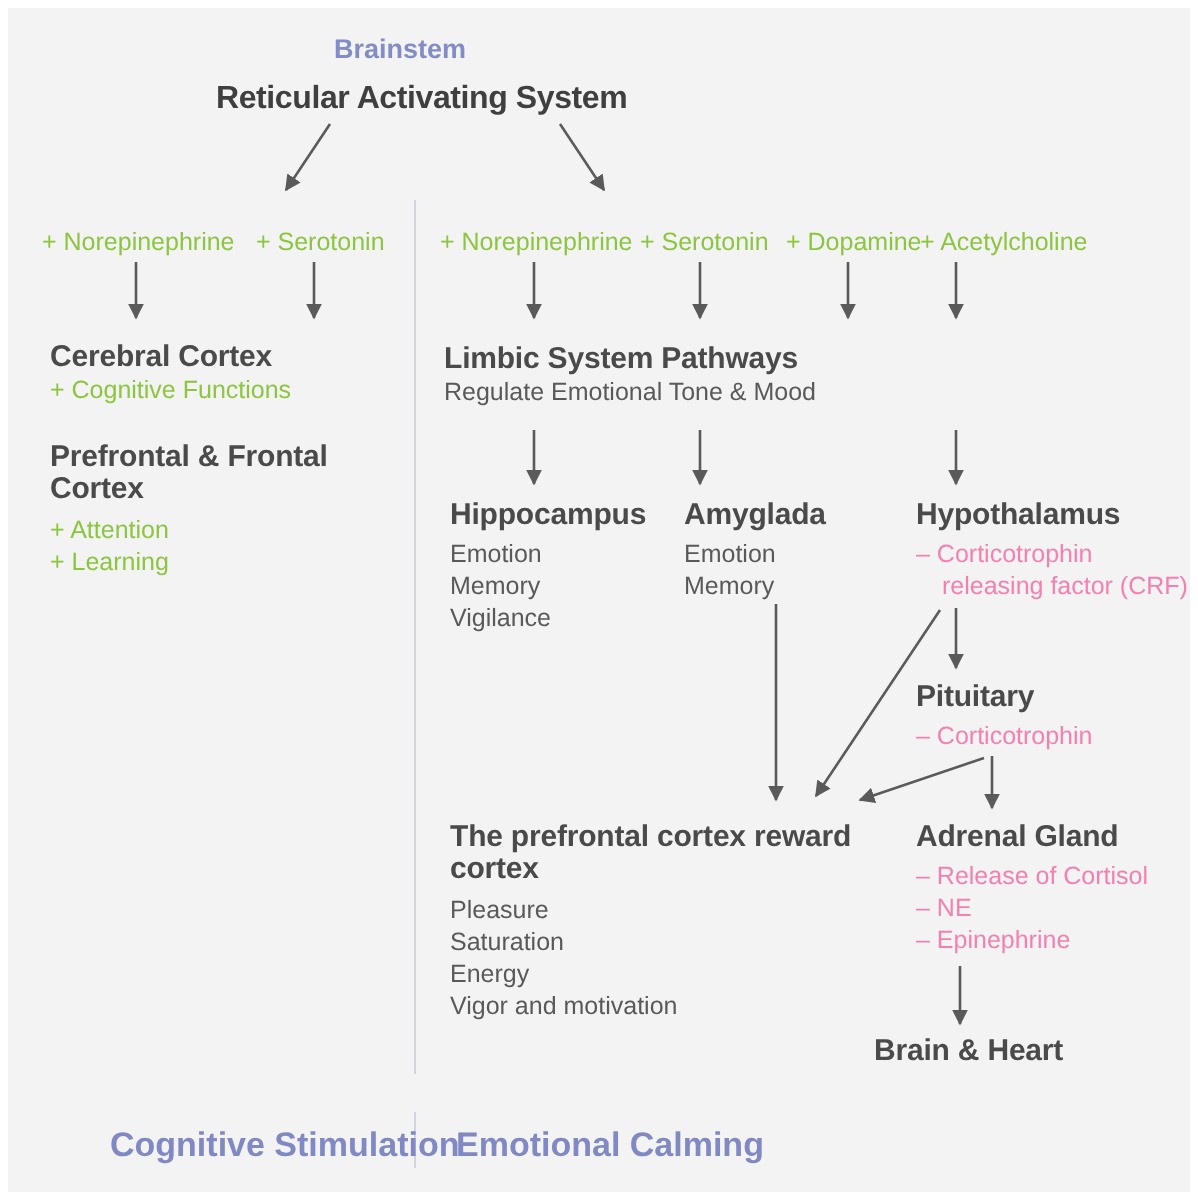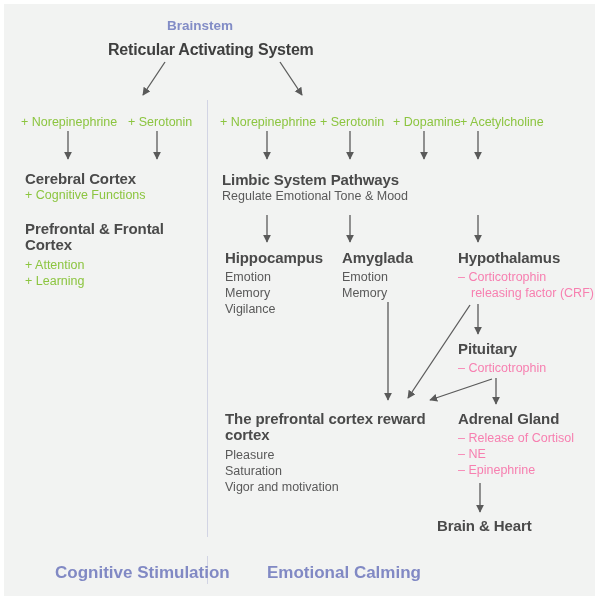--- a/index.html
+++ b/index.html
@@ -195,33 +195,34 @@
   <div class="node" style="left:458px; top:341px;">
     <div class="title">Pituitary</div>
     <div class="pink" style="margin-top:3px;">– Corticotrophin</div>
   </div>
 
   <div class="node" style="left:225px; top:411px;">
     <div class="title">The prefrontal cortex reward</div>
     <div class="title">cortex</div>
     <div class="sub" style="margin-top:4px;">Pleasure</div>
     <div class="sub">Saturation</div>
+    <div class="sub">Energy</div>
     <div class="sub">Vigor and motivation</div>
   </div>
 
   <div class="node" style="left:458px; top:411px;">
     <div class="title">Adrenal Gland</div>
     <div class="pink" style="margin-top:3px;">– Release of Cortisol</div>
     <div class="pink">– NE</div>
     <div class="pink">– Epinephrine</div>
   </div>
 
   <div class="node" style="left:437px; top:518px;">
     <div class="title">Brain &amp; Heart</div>
   </div>
 
   <div class="node" style="left:55px; top:563px;">
     <span class="footer-purple">Cognitive Stimulation</span>
   </div>
-  <div class="node" style="left:228px; top:563px;padding-left:39px;">
+  <div class="node" style="left:228px; top:563px;">
     <span class="footer-purple">Emotional Calming</span>
   </div>
 </div>
 
 </body></html>

